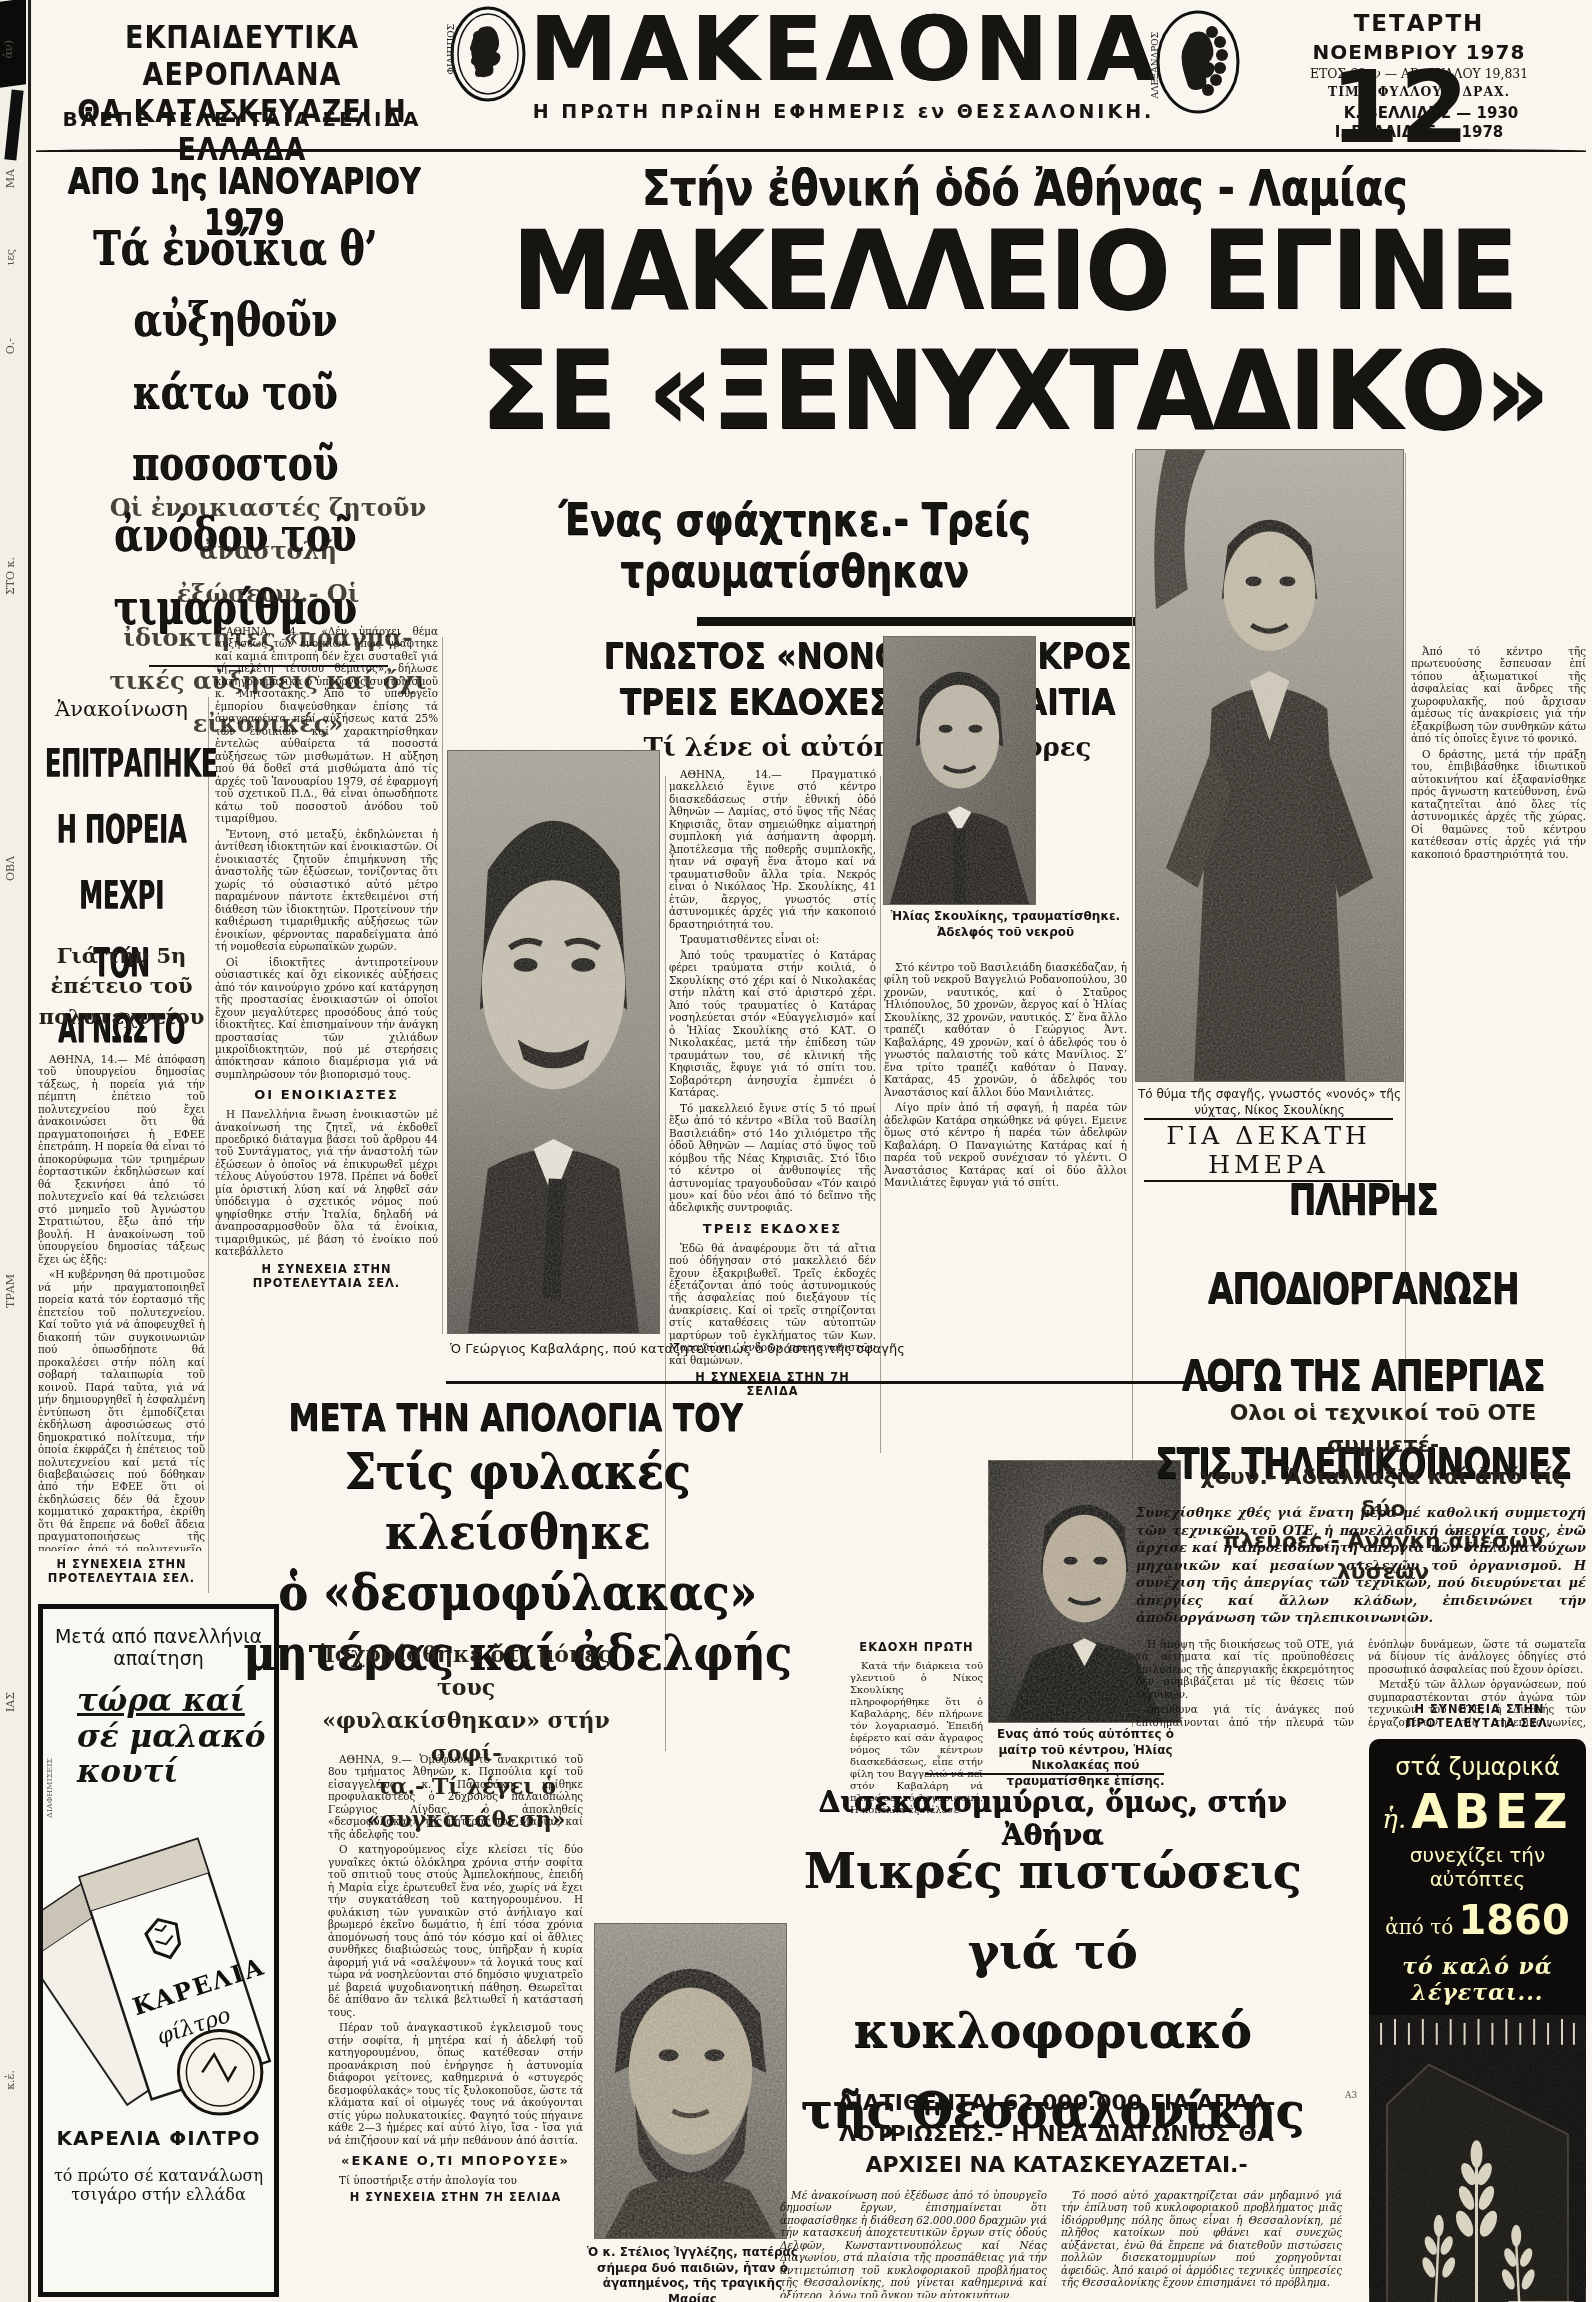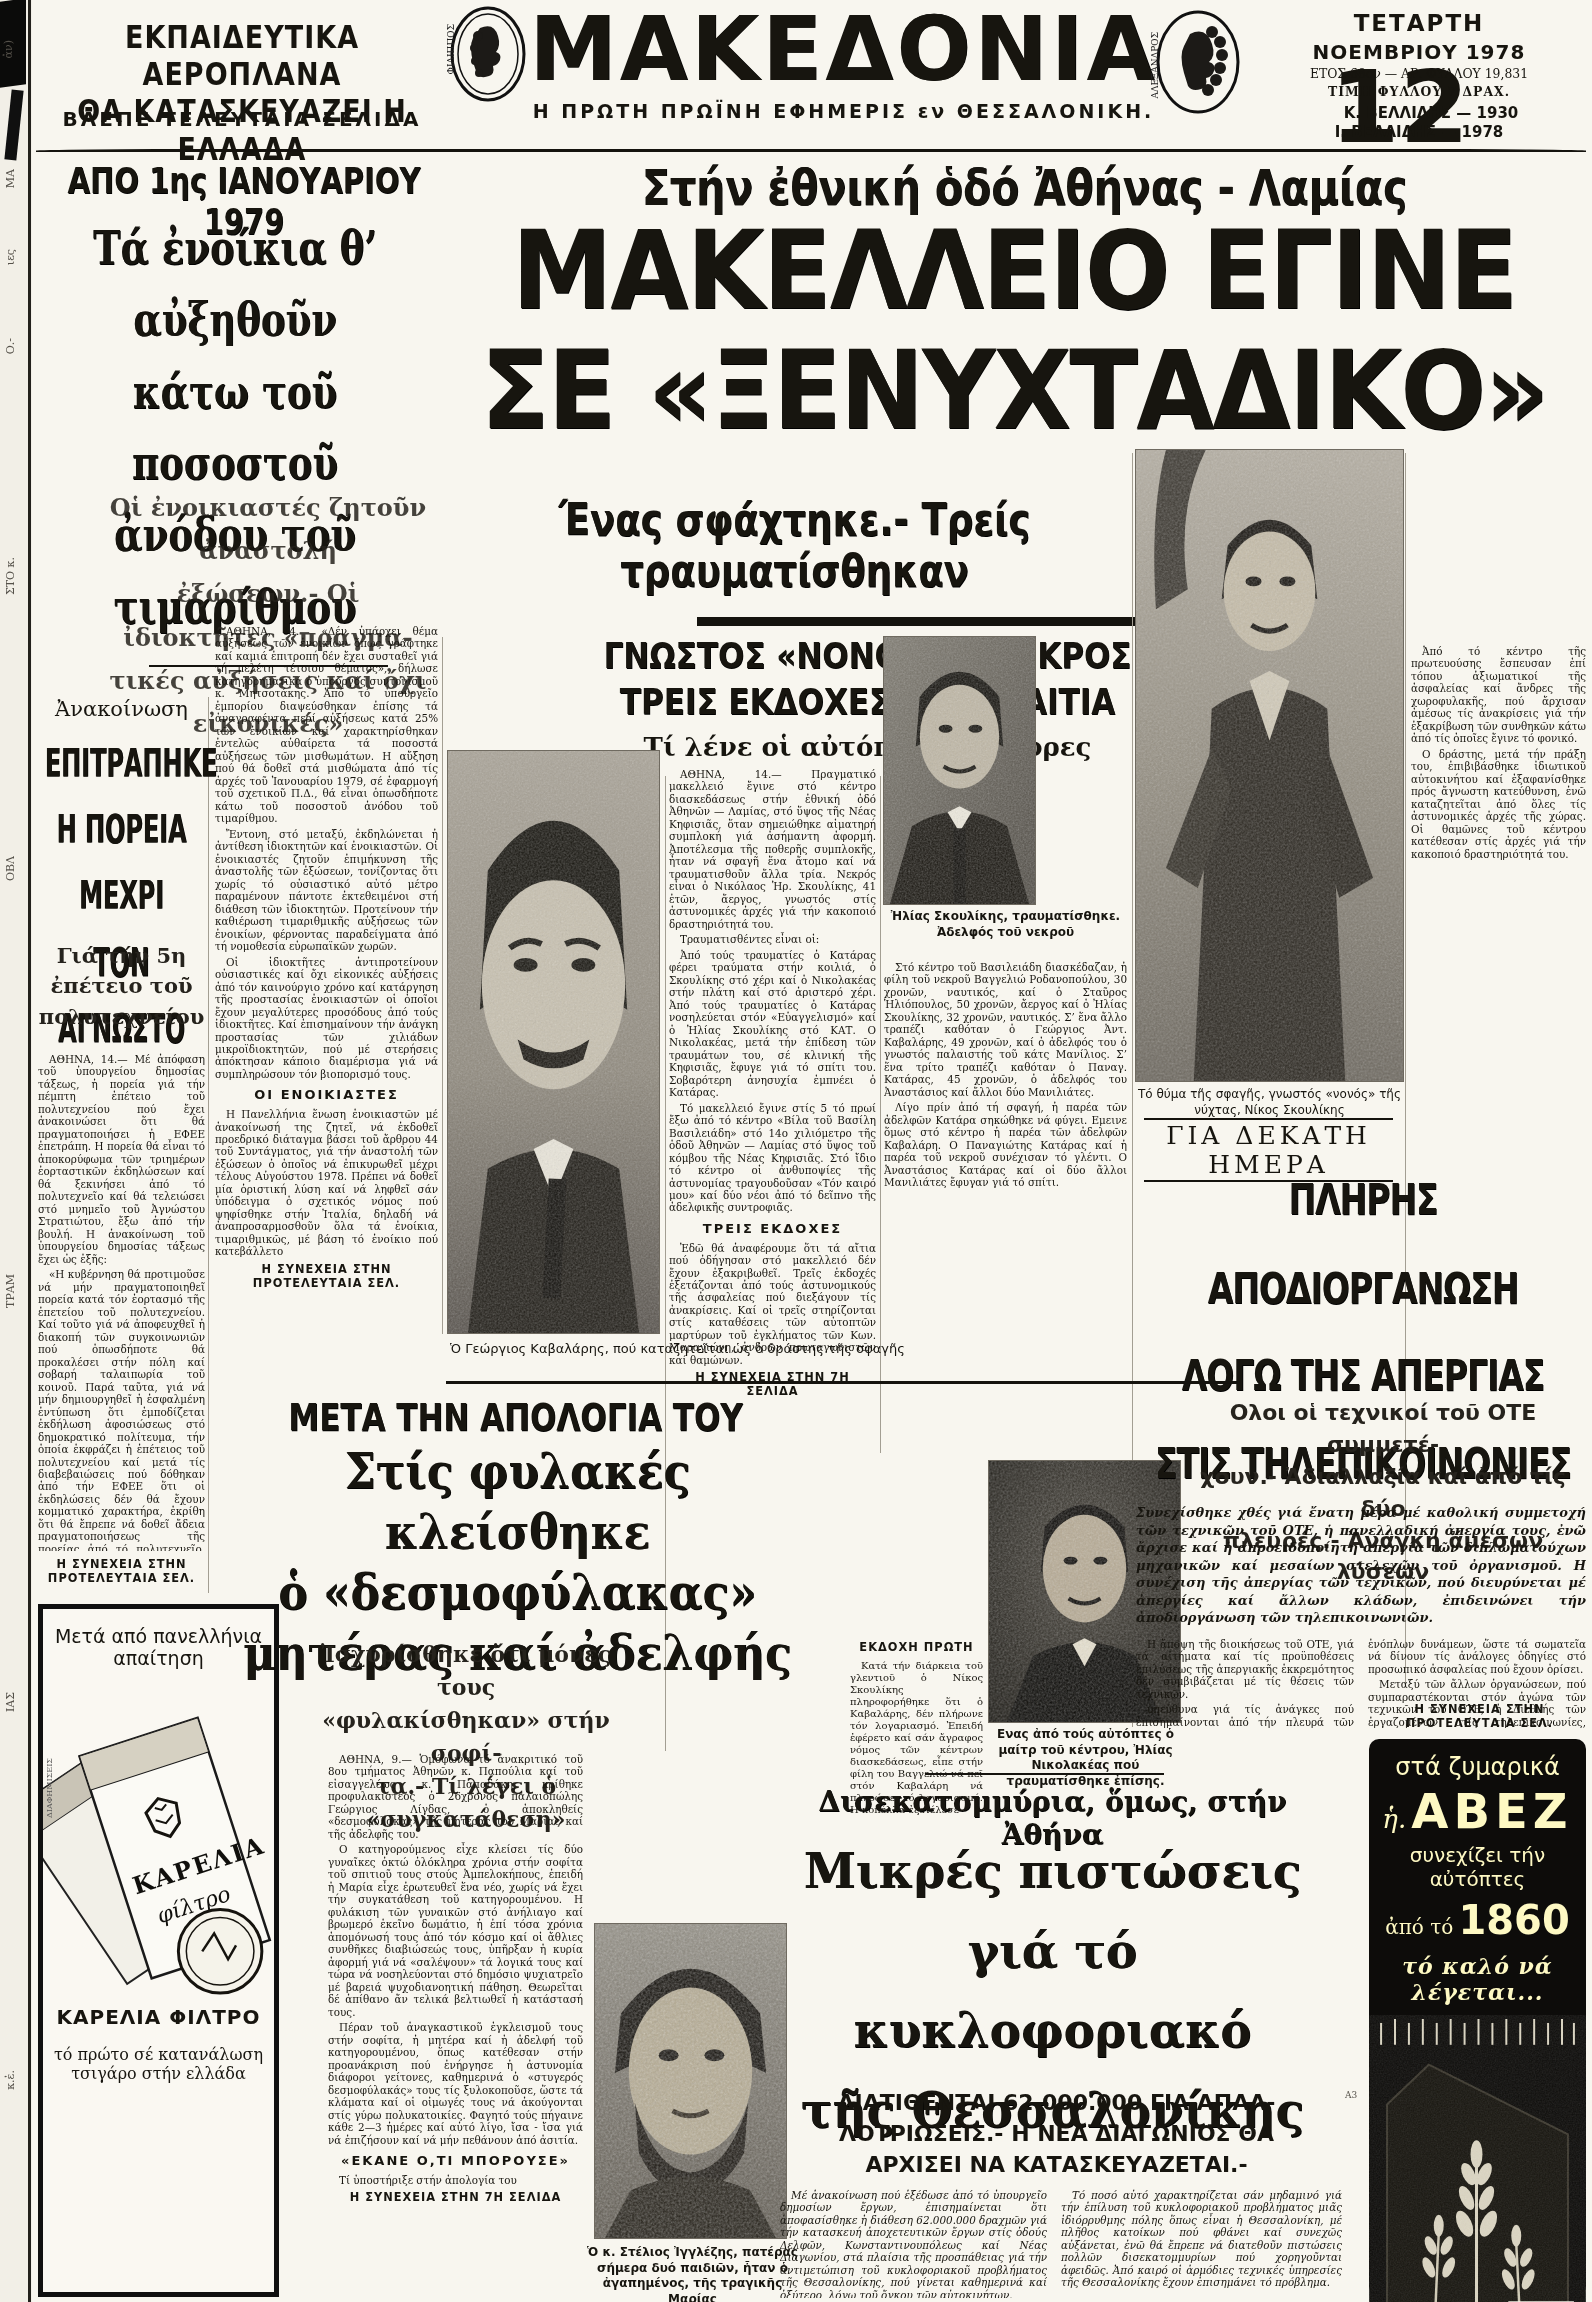--- a/index.html
+++ b/index.html
@@ -147,20 +147,25 @@
     <div>
         <p>ΑΘΗΝΑ, 14.— Μέ ἀπόφαση τοῦ ὑπουργείου δημοσίας τάξεως, ἡ πορεία γιά τήν πέμπτη ἐπέτειο τοῦ πολυτεχνείου πού ἔχει ἀνακοινώσει ὅτι θά πραγματοποιήσει ἡ ΕΦΕΕ ἐπετράπη. Η πορεία θά εἶναι τό ἀποκορύφωμα τῶν τριημέρων ἑορταστικῶν ἐκδηλώσεων καί θά ξεκινήσει ἀπό τό πολυτεχνεῖο καί θά τελειώσει στό μνημεῖο τοῦ Ἀγνώστου Στρατιώτου, ἔξω ἀπό τήν βουλή. Η ἀνακοίνωση τοῦ ὑπουργείου δημοσίας τάξεως ἔχει ὡς ἑξῆς:</p>
         <p>«Η κυβέρνηση θά προτιμοῦσε νά μήν πραγματοποιηθεῖ πορεία κατά τόν ἑορτασμό τῆς ἐπετείου τοῦ πολυτεχνείου. Καί τοῦτο γιά νά ἀποφευχθεῖ ἡ διακοπή τῶν συγκοινωνιῶν πού ὁπωσδήποτε θά προκαλέσει στήν πόλη καί σοβαρή ταλαιπωρία τοῦ κοινοῦ. Παρά ταῦτα, γιά νά μήν δημιουργηθεῖ ἡ ἐσφαλμένη ἐντύπωση ὅτι ἐμποδίζεται ἐκδήλωση ἀφοσιώσεως στό δημοκρατικό πολίτευμα, τήν ὁποία ἐκφράζει ἡ ἐπέτειος τοῦ πολυτεχνείου καί μετά τίς διαβεβαιώσεις πού δόθηκαν ἀπό τήν ΕΦΕΕ ὅτι οἱ ἐκδηλώσεις δέν θά ἔχουν κομματικό χαρακτήρα, ἐκρίθη ὅτι θά ἔπρεπε νά δοθεῖ ἄδεια πραγματοποιήσεως τῆς πορείας ἀπό τό πολυτεχνεῖο, μέχρι τό μνημεῖο τοῦ Ἀγνώστου Στρατιώτου τίς ἀπογευματινές ὧρες τῆς Κυριακῆς 19 Νοεμβρίου 1978».</p>
       </div>
   </div>
   <div class="abs cont" style="left:38px;top:1552px;width:167px;">Η ΣΥΝΕΧΕΙΑ ΣΤΗΝ ΠΡΟΤΕΛΕΥΤΑΙΑ ΣΕΛ.</div>
 
   <div class="abs adbox" style="left:38px;top:1604px;width:241px;height:693px;border:5px solid #101010;background:#faf8f2;">
     <span class="abs" style="left:2px;top:149px;font-size:8px;color:#555;writing-mode:vertical-rl;transform:rotate(180deg);">ΔΙΑΦΗΜΙΣΕΙΣ</span>
     <div class="c" style="margin-top:16px;font-size:19px;font-family:'DejaVu Sans',sans-serif;">Μετά από πανελλήνια απαίτηση</div>
+    <div style="margin:14px 0 0 34px;font-size:31px;font-style:italic;font-weight:bold;line-height:1.15;">
+      <div style="text-decoration:underline;">τώρα καί</div>
+      <div>σέ μαλακό</div>
+      <div>κουτί</div>
+    </div>
     <div style="width:231px;height:328px;margin-top:6px;">
       <svg viewBox="0 0 232 330" style="width:100%;height:100%;">
         <g transform="rotate(-34 70 200)">
           <rect x="20" y="90" width="110" height="210" fill="#f2f0e8" stroke="#222" stroke-width="2"></rect>
           <rect x="20" y="90" width="110" height="34" fill="#c9c4b6" stroke="#222" stroke-width="1"></rect>
         </g>
         <g transform="rotate(-18 140 190)">
           <rect x="75" y="55" width="125" height="235" fill="#fbfaf5" stroke="#1a1a1a" stroke-width="2.5"></rect>
           <rect x="75" y="55" width="125" height="36" fill="#d6d1c2" stroke="#1a1a1a" stroke-width="1"></rect>
           <path d="M137,120 l16,10 -3,20 -13,10 -13,-10 -3,-20 z" fill="none" stroke="#15130e" stroke-width="3"></path>

